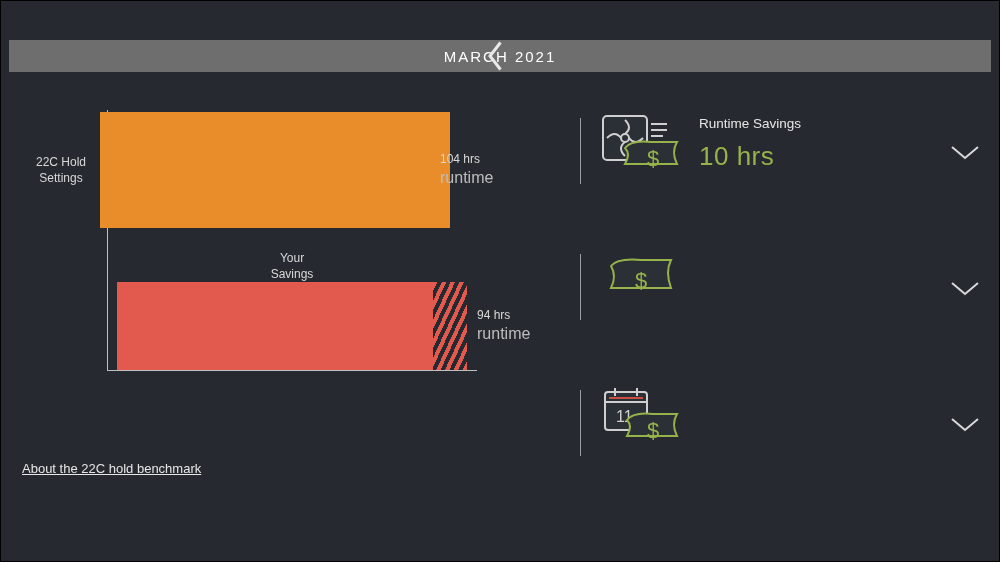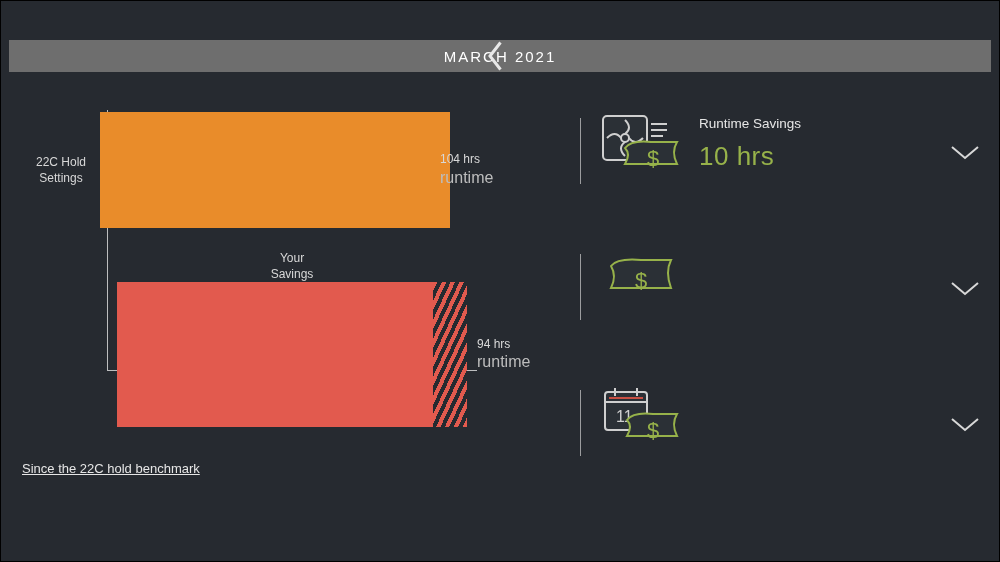--- a/index.html
+++ b/index.html
@@ -12,21 +12,21 @@
   .header-arrow { position: absolute; left: 475px; top: 4px; width: 24px; height: 24px; display: flex; align-items: center; justify-content: center; cursor: pointer; }
   .header-arrow svg { stroke: #e8e8e8; stroke-width: 2; fill: none; }
 
   .chart-area { position: absolute; left: 22px; top: 110px; width: 540px; height: 270px; }
   .row { position: absolute; left: 0; width: 100%; height: 120px; display: flex; align-items: center; }
   .row.benchmark { top: 0; }
   .row.yours { top: 140px; flex-direction: column; }
   .row-label { width: 78px; text-align: center; font-size: 12px; line-height: 1.35; color: #d8d8d8; }
   .bar-wrap { position: relative; height: 116px; flex: 0 0 auto; }
   .bar-bench { width: 350px; background: #e98c2a; height: 116px; }
-  .bar-yours-wrap { width: 350px; height: 145px; position: relative; }
+  .bar-yours-wrap { width: 350px; height: 88px; position: relative; }
   .bar-yours-solid { position: absolute; left: 0; top: 0; height: 100%; background: #e25a4e; }
   .bar-yours-hatch { position: absolute; top: 0; height: 100%; background: repeating-linear-gradient(115deg, #e25a4e 0 4px, #262a30 4px 8px); }
   .bar-value { position: absolute; top: 50%; transform: translateY(-50%); font-size: 12px; color: #d8d8d8; line-height: 1.3; }
   .bar-value .unit { display: block; font-size: 16px; color: #bdbdbd; }
   .axis-line { position: absolute; left: 85px; top: 0; width: 1px; height: 260px; background: #d8d8d8; opacity: .85; }
   .baseline { position: absolute; left: 85px; top: 260px; width: 370px; height: 1px; background: #d8d8d8; opacity: .85; }
 
   .about-link { position: absolute; left: 22px; bottom: 86px; font-size: 13px; color: #e6e6e6; text-decoration: underline; cursor: pointer; }
 
   .right-col { position: absolute; right: 20px; top: 112px; width: 400px; }
@@ -88,21 +88,21 @@
         <div class="bar-yours-solid" style="width:316px;"></div>
         <div class="bar-yours-hatch" style="left:316px; width:34px;"></div>
         <div class="bar-value" style="left:360px;">
           <span>94 hrs</span>
           <span class="unit">runtime</span>
         </div>
       </div>
     </div>
   </div>
 
-  <a class="about-link">Since the 22C hold benchmark</a>
+  <a class="about-link">About the 22C hold benchmark</a>
 
   <div class="right-col">
 
     <div class="metric-row">
       <div class="vsep"></div>
       <div class="metric-icon ico">
         <svg viewBox="0 0 80 66">
           <rect class="stroke fill-dark" x="2" y="2" width="44" height="44" rx="4"></rect>
           <circle class="stroke" cx="24" cy="24" r="4"></circle>
           <path class="stroke" d="M24 6 q8 8 0 14 M24 42 q-8 -8 0 -14 M6 24 q8 -8 14 0 M42 24 q-8 8 -14 0"></path>

